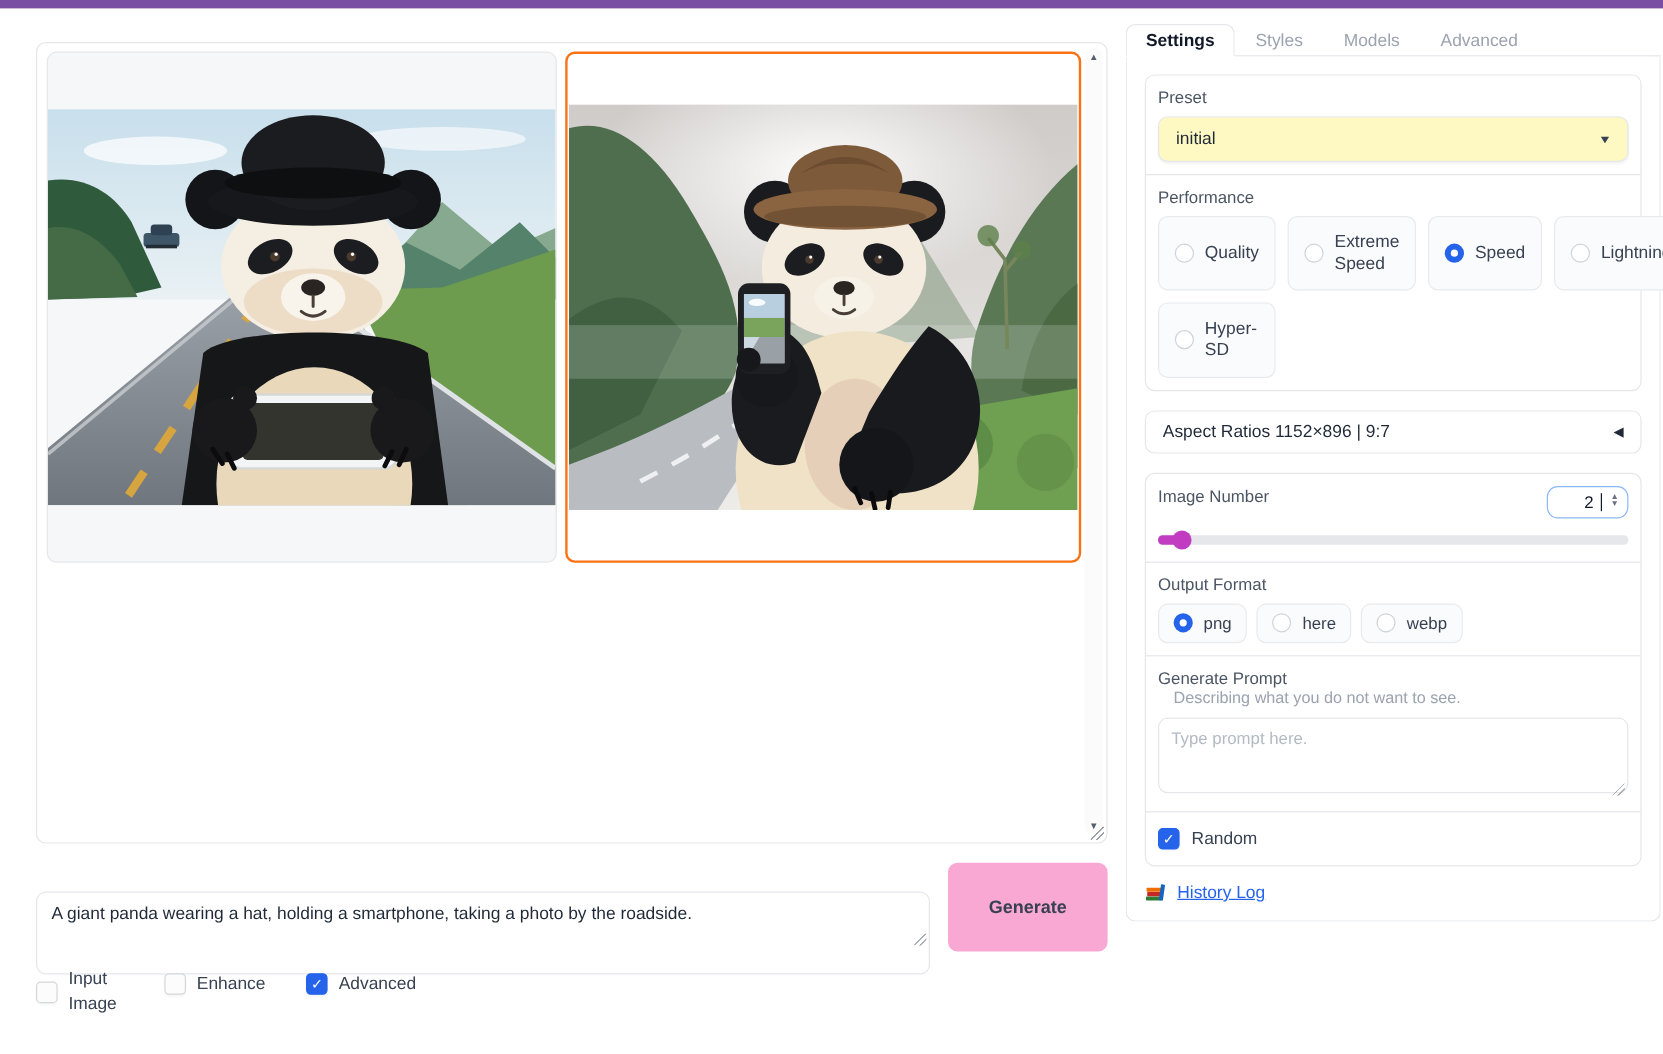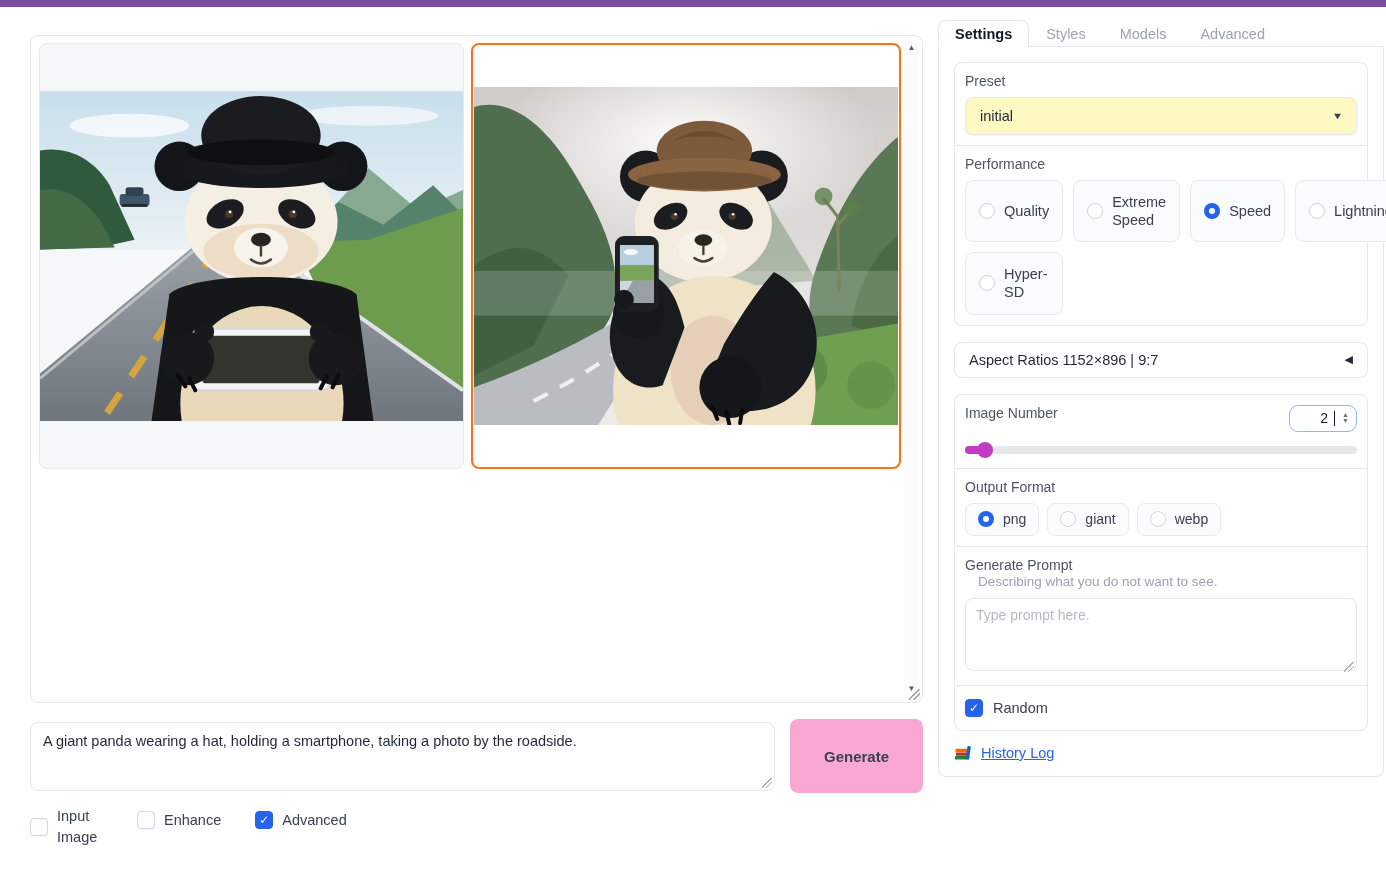--- a/index.html
+++ b/index.html
@@ -21,21 +21,21 @@
   .arr.up { top:3px; } .arr.down { bottom:3px; }
   .corner-grip { position:absolute; right:2px; bottom:2px; width:11px; height:11px;
     background:
       linear-gradient(135deg, transparent 45%, #9aa1a8 45%, #9aa1a8 52%, transparent 52%,
       transparent 68%, #9aa1a8 68%, #9aa1a8 75%, transparent 75%); }
 
   
   .prompt-wrap { position:absolute; left:30px; top:722px; width:745px; height:69px; }
   .prompt-wrap textarea { width:100%; height:100%; border:1px solid #e5e7eb; border-radius:8px;
     padding:10px 12px; font:14.5px "Liberation Sans","DejaVu Sans",sans-serif; color:#1f2937;
-    resize:none; outline:none; }
+    resize:none; outline:none;margin-top:21px; }
   .grip { position:absolute; right:3px; bottom:3px; width:10px; height:10px;
     background:
       linear-gradient(135deg, transparent 45%, #a8afb6 45%, #a8afb6 52%, transparent 52%,
       transparent 68%, #a8afb6 68%, #a8afb6 75%, transparent 75%); pointer-events:none; }
   .generate-btn { position:absolute; left:790px; top:719px; width:133px; height:74px;
     background:#f9a8d4; border:none; border-radius:8px; font-family:inherit;
     font-size:15px; font-weight:700; color:#374151; cursor:pointer; }
 
   
   .opts-row { position:absolute; left:30px; top:806px; display:flex; gap:34px; align-items:flex-start; }
@@ -90,21 +90,21 @@
   .slider .track { position:absolute; left:0; right:0; top:4px; height:8px;
     background:#e5e7eb; border-radius:4px; }
   .slider .fill { position:absolute; left:0; top:4px; width:24px; height:8px;
     background:#c23cc2; border-radius:4px; }
   .slider .handle { position:absolute; left:12px; top:0; width:16px; height:16px;
     background:#c23cc2; border-radius:50%; cursor:grab; }
   .fmt-row { display:flex; gap:8px; }
   .radio-card.small { padding:7px 12px; font-size:14px; }
   .info { font-size:13.5px; color:#9aa3af; margin:-3px 13px 9px; }
   .neg-wrap { position:relative; }
-  .neg-wrap textarea { width:100%; height:73px; border:1px solid #e5e7eb; border-radius:8px;
+  .neg-wrap textarea { width:100%; height:63px; border:1px solid #e5e7eb; border-radius:8px;
     padding:8px 10px; font:14px "Liberation Sans","DejaVu Sans",sans-serif; color:#1f2937;
     resize:none; outline:none; }
   .neg-wrap textarea::placeholder, .prompt-wrap textarea::placeholder { color:#b3bac3; }
   .check-row { display:flex; align-items:center; gap:10px; font-size:14.5px; color:#374151;
     cursor:pointer; padding:3px 0; }
   .history { margin-top:14px; display:flex; align-items:center; gap:10px; }
   .history a { color:#2563eb; font-size:14.5px; }
 </style>
 </head>
 <body>
@@ -343,21 +343,21 @@
 
       <div class="section">
         <div class="flabel">Output Format</div>
         <div class="fmt-row">
           <div class="radio-card small">
             <span class="radio sel"></span>
             <span>png</span>
           </div>
           <div class="radio-card small">
             <span class="radio"></span>
-            <span>giant</span>
+            <span>here</span>
           </div>
           <div class="radio-card small">
             <span class="radio"></span>
             <span>webp</span>
           </div>
         </div>
       </div>
 
       <div class="section">
         <div class="flabel" style="margin-bottom:4px">Generate Prompt</div>

